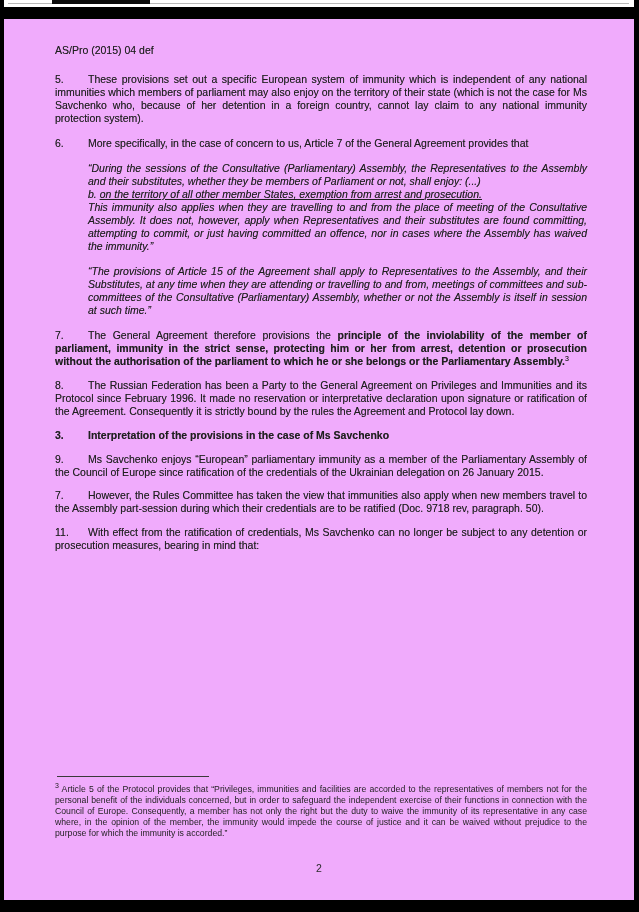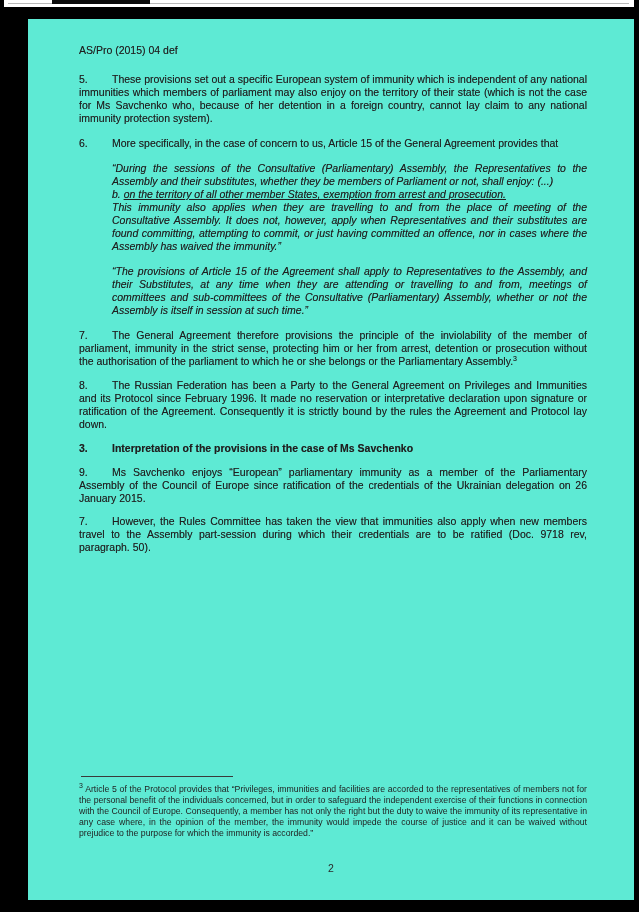--- a/index.html
+++ b/index.html
@@ -20,42 +20,41 @@
     position: absolute; top: 3px; left: 4px; right: 5px; height: 1px;
     background: #b9b9b9;
   }
   .artifact-block {
     position: absolute; top: 0; left: 48px; width: 98px; height: 4px;
     background: #0c0c0c;
   }
   
   .page {
     position: absolute; top: 19px; left: 4px; right: 5px; bottom: 12px;
-    background: #5eead4;
+    background: #f0abfc;
     color: #1f1f1f;
-    margin-left: 24px;
   }
   .content { padding: 25px 47px 0 51px; }
   .content p {
     margin: 0 0 12px 0;
     font-size: 10.5px;
     line-height: 13px;
     text-align: justify;
     text-shadow: 0 0 0.4px rgba(40,40,40,0.55);
   }
   .docref { margin-bottom: 16px !important; text-align: left !important; }
   .mb17 { margin-bottom: 17px !important; }
   .mb11 { margin-bottom: 11px !important; }
   .mb10 { margin-bottom: 10px !important; }
   .mb0  { margin-bottom: 0 !important; }
   .num { display: inline-block; width: 33px; }
   .quote { margin-left: 33px !important; font-style: italic; }
   .u { text-decoration: underline; font-style: italic; }
   .heading { font-weight: bold; text-align: left; }
-  b { font-weight: normal; }
+  b { font-weight: bold; }
   sup { font-size: 7px; line-height: 0; vertical-align: super; }
   .footnote-area { position: absolute; left: 51px; right: 47px; top: 757px; }
   .fn-rule { width: 152px; height: 0; border-top: 1.2px solid #3a3a3a; margin: 0 0 7px 2px; }
   .fn {
     font-size: 8.7px !important;
     line-height: 11px !important;
     margin: 0 !important;
     text-align: justify;
   }
   .page-number {
@@ -73,39 +72,40 @@
   </div>
 
   <div class="page">
     <div class="content">
 
       <p class="docref">AS/Pro (2015) 04 def</p>
 
 
       <p><span class="num">5.</span><span>These provisions set out a specific European system of immunity which is independent of any national immunities which members of parliament may also enjoy on the territory of their state (which is not the case for Ms Savchenko who, because of her detention in a foreign country, cannot lay claim to any national immunity protection system).</span></p>
 
-      <p><span class="num">6.</span><span>More specifically, in the case of concern to us, Article 15 of the General Agreement provides that</span></p>
+      <p><span class="num">6.</span><span>More specifically, in the case of concern to us, Article 7 of the General Agreement provides that</span></p>
 
       <p class="quote"><span>“During the sessions of the Consultative (Parliamentary) Assembly, the Representatives to the Assembly and their substitutes, whether they be members of Parliament or not, shall enjoy: (...)</span><br><span>b. </span><span class="u">on the territory of all other member States, exemption from arrest and prosecution.</span><br><span>This immunity also applies when they are travelling to and from the place of meeting of the Consultative Assembly. It does not, however, apply when Representatives and their substitutes are found committing, attempting to commit, or just having committed an offence, nor in cases where the Assembly has waived the immunity.”</span></p>
 
 
 
 
       <p class="quote">“The provisions of Article 15 of the Agreement shall apply to Representatives to the Assembly, and their Substitutes, at any time when they are attending or travelling to and from, meetings of committees and sub-committees of the Consultative (Parliamentary) Assembly, whether or not the Assembly is itself in session at such time.”</p>
 
       <p class="mb11"><span class="num">7.</span><span>The General Agreement therefore provisions the </span><b>principle of the inviolability of the member of parliament, immunity in the strict sense, protecting him or her from arrest, detention or prosecution without the authorisation of the parliament to which he or she belongs or the Parliamentary Assembly.</b><sup>3</sup></p>
 
       <p class="mb11"><span class="num">8.</span><span>The Russian Federation has been a Party to the General Agreement on Privileges and Immunities and its Protocol since February 1996. It made no reservation or interpretative declaration upon signature or ratification of the Agreement. Consequently it is strictly bound by the rules the Agreement and Protocol lay down.</span></p>
 
       <p class="heading mb11"><span class="num">3.</span><span>Interpretation of the provisions in the case of Ms Savchenko</span></p>
 
       <p class="mb10"><span class="num">9.</span><span>Ms Savchenko enjoys “European” parliamentary immunity as a member of the Parliamentary Assembly of the Council of Europe since ratification of the credentials of the Ukrainian delegation on 26 January 2015.</span></p>
 
       <p class="mb11"><span class="num">7.</span><span>However, the Rules Committee has taken the view that immunities also apply when new members travel to the Assembly part-session during which their credentials are to be ratified (Doc. 9718 rev, paragraph. 50).</span></p>
 
+      <p class="mb0"><span class="num">11.</span><span>With effect from the ratification of credentials, Ms Savchenko can no longer be subject to any detention or prosecution measures, bearing in mind that:</span></p>
 
     </div>
 
     <div class="footnote-area">
       <div class="fn-rule"></div>
       <p class="fn"><sup>3</sup><span> Article 5 of the Protocol provides that “Privileges, immunities and facilities are accorded to the representatives of members not for the personal benefit of the individuals concerned, but in order to safeguard the independent exercise of their functions in connection with the Council of Europe. Consequently, a member has not only the right but the duty to waive the immunity of its representative in any case where, in the opinion of the member, the immunity would impede the course of justice and it can be waived without prejudice to the purpose for which the immunity is accorded.”</span></p>
     </div>
 
     <div class="page-number">2</div>
   </div>

